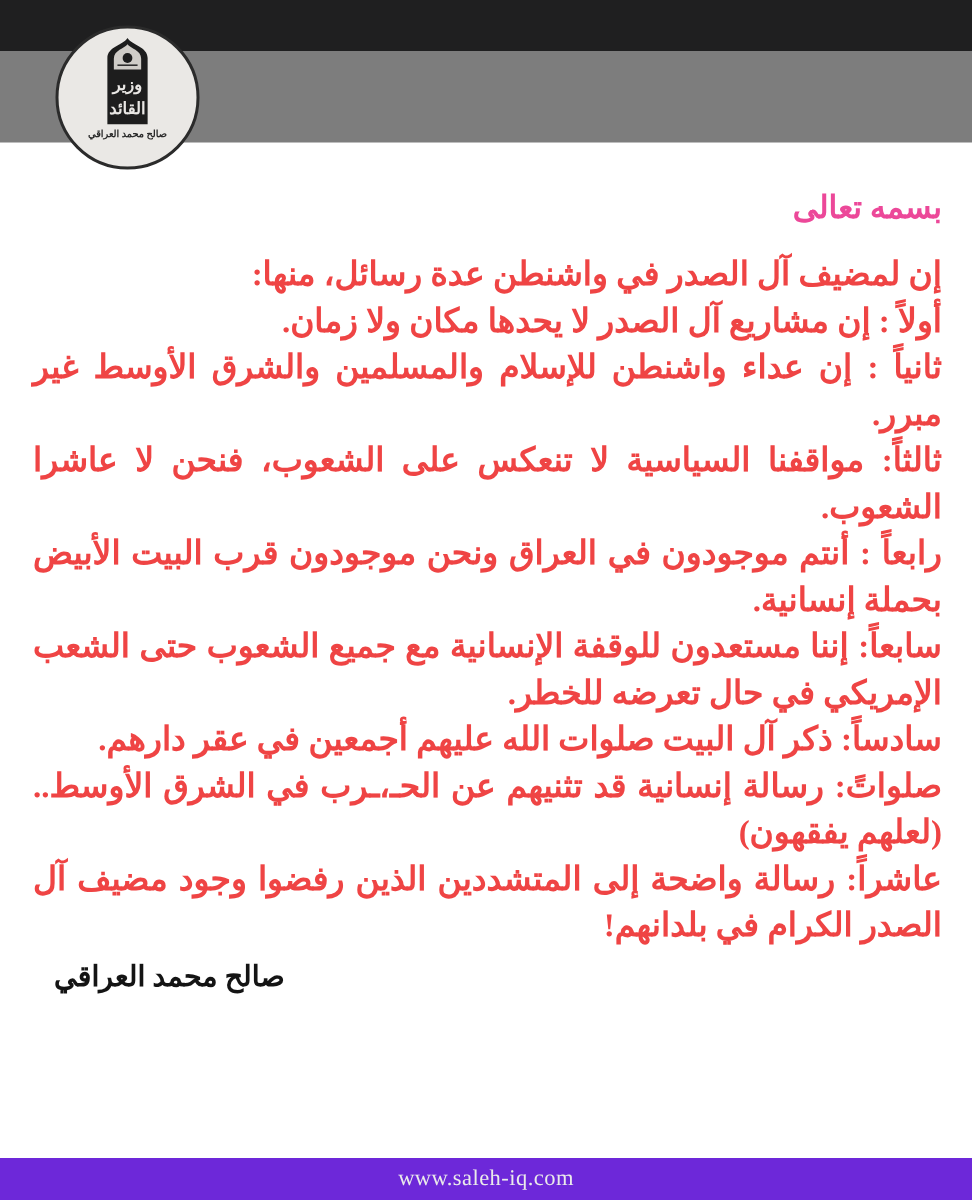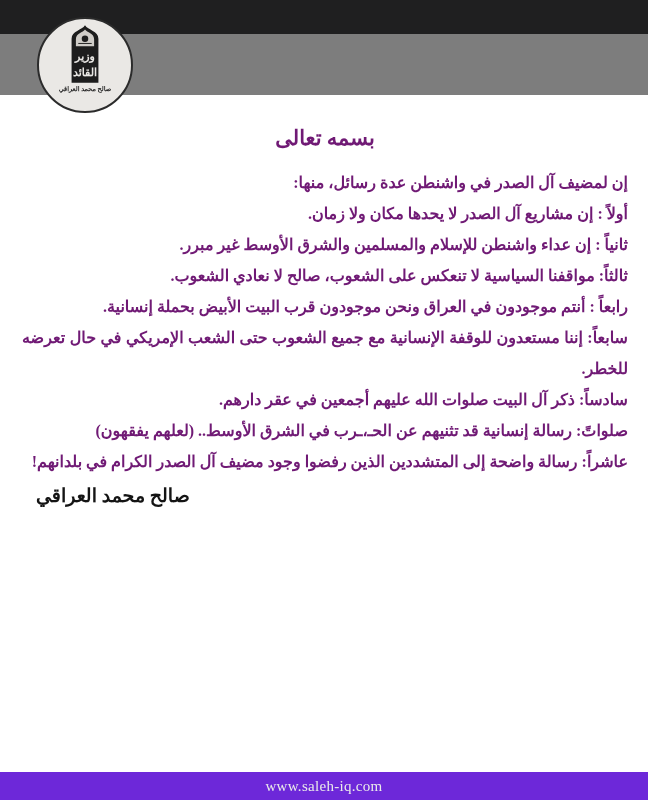--- a/index.html
+++ b/index.html
@@ -43,34 +43,34 @@
     white-space: nowrap;
     direction: rtl;
   }
   
   .content {
     position: absolute;
     top: 122px; right: 20px; left: 22px;
     direction: rtl;
   }
   .basmala {
-    text-align: center;
+    text-align: right;
     font-size: 21px;
     font-weight: bold;
     line-height: 32px;
     margin: 0 0 13px 0;
-    color: #701a75;
+    color: #ec4899;
   }
   .body-text p {
     margin: 0;
-    font-size: 16px;
+    font-size: 22px;
     font-weight: bold;
     line-height: 31px;
     text-align: justify;
-    color: #701a75;
+    color: #ef4444;
   }
   .signature-block {
     width: max-content;
     margin: 7px auto 0 14px; 
     text-align: center;
   }
   .signature-name {
     font-size: 19px;
     font-weight: bold;
     color: #141414;
@@ -109,21 +109,21 @@
     <div class="logo-caption">صالح محمد العراقي</div>
   </div>
 
   <div class="content">
     <div class="basmala">بسمه تعالى</div>
 
     <div class="body-text">
       <p>إن لمضيف آل الصدر في واشنطن عدة رسائل، منها:</p>
       <p>أولاً : إن مشاريع آل الصدر لا يحدها مكان ولا زمان.</p>
       <p>ثانياً : إن عداء واشنطن للإسلام والمسلمين والشرق الأوسط غير مبرر.</p>
-      <p>ثالثاً: مواقفنا السياسية لا تنعكس على الشعوب، صالح لا نعادي الشعوب.</p>
+      <p>ثالثاً: مواقفنا السياسية لا تنعكس على الشعوب، فنحن لا عاشرا الشعوب.</p>
       <p>رابعاً : أنتم موجودون في العراق ونحن موجودون قرب البيت الأبيض بحملة إنسانية.</p>
       <p>سابعاً: إننا مستعدون للوقفة الإنسانية مع جميع الشعوب حتى الشعب الإمريكي في حال تعرضه للخطر.</p>
       <p>سادساً: ذكر آل البيت صلوات الله عليهم أجمعين في عقر دارهم.</p>
       <p>صلواتً: رسالة إنسانية قد تثنيهم عن الحـ،ـرب في الشرق الأوسط.. (لعلهم يفقهون)</p>
       <p>عاشراً: رسالة واضحة إلى المتشددين الذين رفضوا وجود مضيف آل الصدر الكرام في بلدانهم!</p>
     </div>
 
     <div class="signature-block">
       <div class="signature-name">صالح محمد العراقي</div>
 

